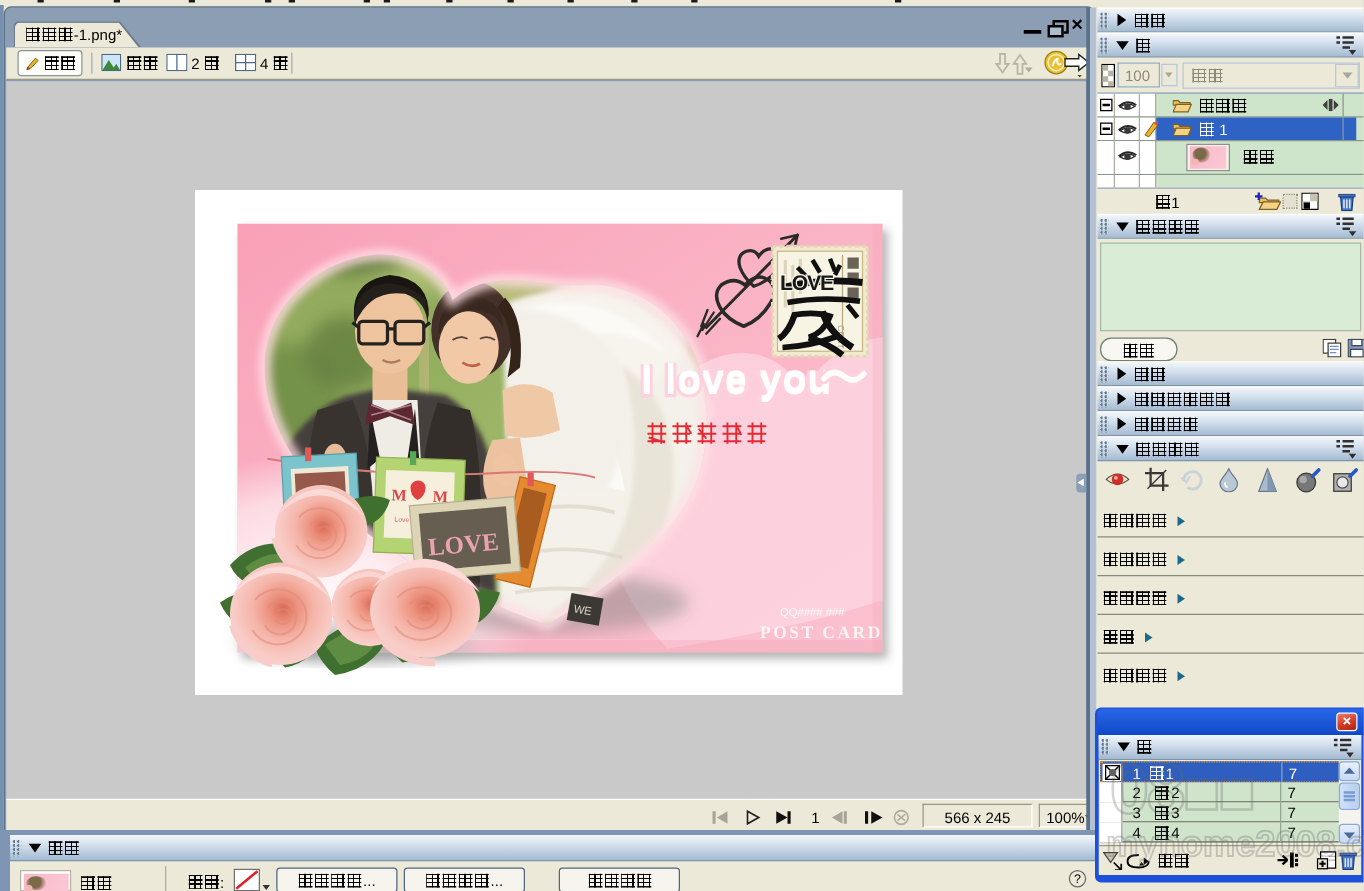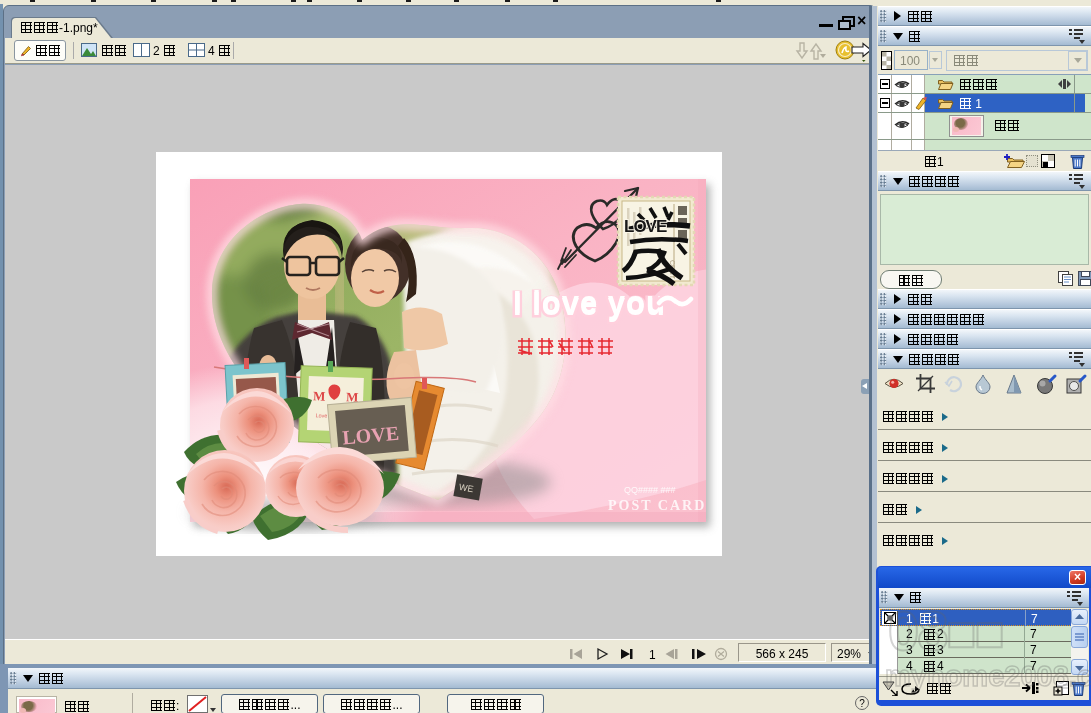--- a/index.html
+++ b/index.html
@@ -405,21 +405,21 @@
       <path d="M53 2 L62 7 L53 12 z M62 2 h2.5 v10 h-2.5 z" fill="#101010"></path>
       <text x="81" y="11.5" font-size="12" fill="#000">1</text>
       <g fill="#a8a498">
           <path d="M106 2 v10 L97.5 7 z M107 2 h2.5 v10 h-2.5 z"></path>
         </g>
       <path d="M124 2 h2.5 v10 h-2.5 z M129 2 L138 7 L129 12 z" fill="#101010"></path>
       <circle cx="153" cy="7" r="5.5" fill="none" stroke="#b0ac9c" stroke-width="1.3"></circle>
       <path d="M150 4.5 l6 5 M156 4.5 l-6 5" stroke="#b0ac9c" stroke-width="1.2"></path>
     </svg>
     <div class="abs" style="left:733px;top:3px;width:88px;height:19px;border:1px solid;border-color:#9a968a #fff #fff #9a968a;text-align:center;padding-top:3px;">566 x 245</div>
-    <div class="abs" style="left:826px;top:3px;width:46px;height:19px;border:1px solid;border-color:#9a968a #fff #fff #9a968a;padding:3px 0 0 5px;">29%</div>
+    <div class="abs" style="left:826px;top:3px;width:46px;height:19px;border:1px solid;border-color:#9a968a #fff #fff #9a968a;padding:3px 0 0 5px;">100%</div>
     <div class="abs" style="left:863px;top:12px;width:0;height:0;border-top:4px solid #333;border-left:3.5px solid transparent;border-right:3.5px solid transparent;"></div>
   </div>
 </div>
 
 <div class="abs" style="left:869px;top:6px;width:3px;height:659px;background:#5a7089;"></div>
 <div class="abs" style="left:872px;top:6px;width:5px;height:659px;background:#b3c1d2;"></div>
 <div class="abs" style="left:861px;top:379px;width:8px;height:15px;background:#8ba0b5;border-radius:3px 0 0 3px;"></div>
 <div class="abs" style="left:862px;top:383px;width:0;height:0;border-right:5px solid #fff;border-top:3.5px solid transparent;border-bottom:3.5px solid transparent;"></div>
 
 <svg class="abs" id="opticon-def" width="0" height="0">

